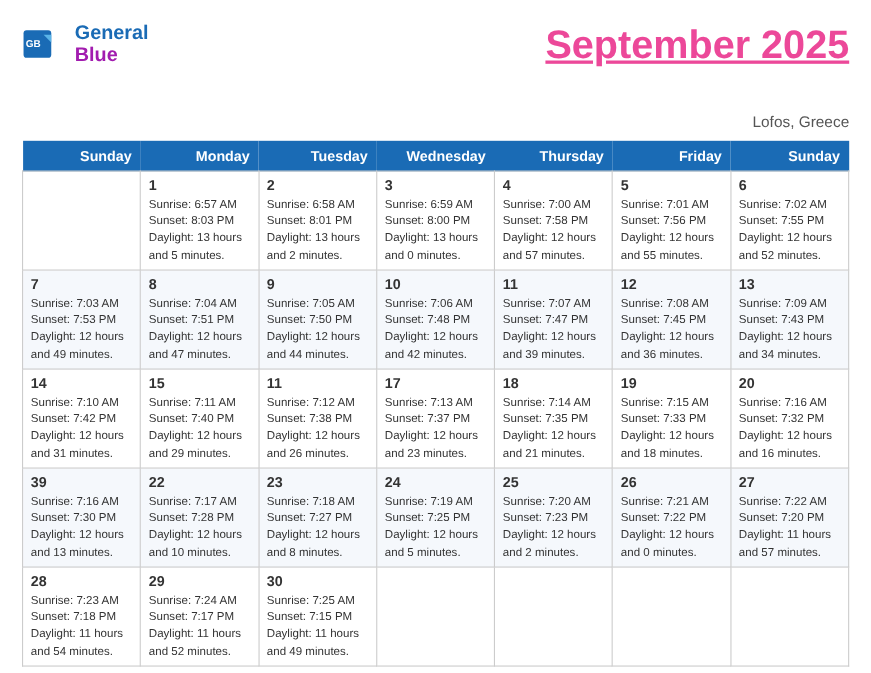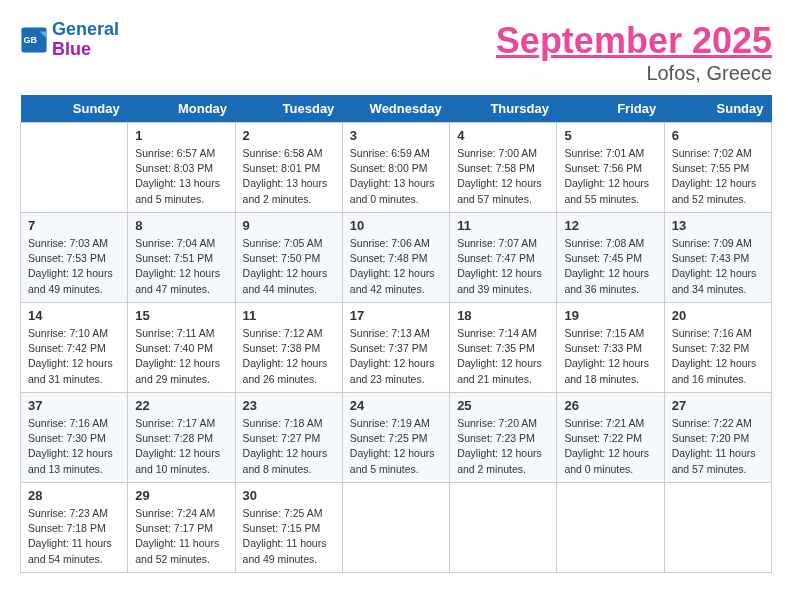--- a/index.html
+++ b/index.html
@@ -12,21 +12,21 @@
     }
     .header {
       display: flex;
       justify-content: space-between;
       align-items: flex-start;
       margin-bottom: 10px;
     }
     .logo {
       display: flex;
       align-items: center;
-      gap: 4px;
+      gap: 20px;
     }
     .logo-text {
       font-size: 18px;
       font-weight: bold;
       color: #333;
       line-height: 1.1;
     }
     .logo-text span {
       color: #1a6bb5;
     }
@@ -37,22 +37,23 @@
     .title-block {
       text-align: right;
     }
     .month-title {
       font-size: 36px;
       font-weight: bold;
       color: #ec4899;
       text-decoration: underline;
     }
     .location {
-      font-size: 20px;
+      font-size: 14px;
       color: #555;
+      margin-top: 40px;
     }
     table {
       width: 100%;
       border-collapse: collapse;
       table-layout: fixed;
     }
     th {
       background-color: #1a6bb5;
       color: #fff;
       text-align: right;
@@ -208,21 +209,21 @@
           <div class="day-num">19</div>
           <div class="day-info">Sunrise: 7:15 AM<br>Sunset: 7:33 PM<br>Daylight: 12 hours<br>and 18 minutes.</div>
         </td>
         <td>
           <div class="day-num">20</div>
           <div class="day-info">Sunrise: 7:16 AM<br>Sunset: 7:32 PM<br>Daylight: 12 hours<br>and 16 minutes.</div>
         </td>
       </tr>
       <tr>
         <td>
-          <div class="day-num">37</div>
+          <div class="day-num">39</div>
           <div class="day-info">Sunrise: 7:16 AM<br>Sunset: 7:30 PM<br>Daylight: 12 hours<br>and 13 minutes.</div>
         </td>
         <td>
           <div class="day-num">22</div>
           <div class="day-info">Sunrise: 7:17 AM<br>Sunset: 7:28 PM<br>Daylight: 12 hours<br>and 10 minutes.</div>
         </td>
         <td>
           <div class="day-num">23</div>
           <div class="day-info">Sunrise: 7:18 AM<br>Sunset: 7:27 PM<br>Daylight: 12 hours<br>and 8 minutes.</div>
         </td>

